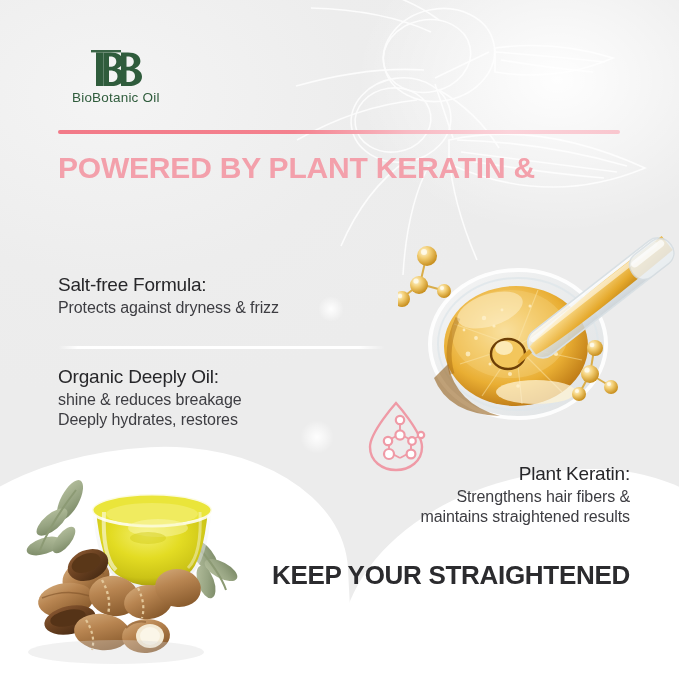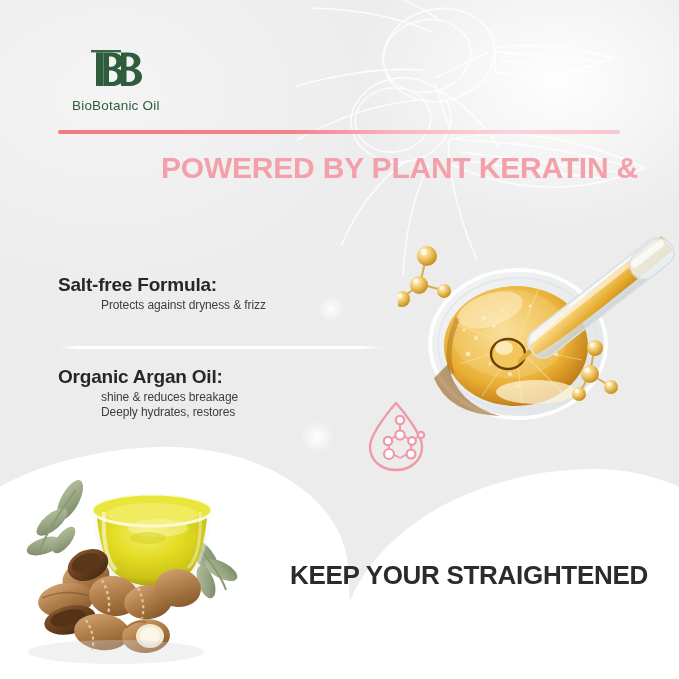--- a/index.html
+++ b/index.html
@@ -60,21 +60,21 @@
   .logo-wrap {
     position:absolute; left:72px; top:46px;
     text-align:center;
   }
   .logo-mark { display:block; margin:0 auto; }
   .logo-word {
     font-family:"Liberation Sans", sans-serif;
     font-size:13.5px;
     letter-spacing:.2px;
     color:#2f5c3c;
-    margin-top:8px;
+    margin-top:0;
     white-space:nowrap;
   }
 
   
   .pink-rule {
     position:absolute;
     left:58px; top:130px;
     width:562px; height:4px;
     border-radius:2px;
     background:linear-gradient(90deg,#f27a88 0%, #f4818e 42%, #f8b9c2 62%, #fbd3da 80%, #f9c6ce 100%);
@@ -84,39 +84,37 @@
   .headline {
     position:absolute;
     left:58px; top:150px;
     width:580px;
     font-size:30px;
     line-height:1.17;
     font-weight:bold;
     letter-spacing:-0.2px;
     color:#f3a0ab;
     text-transform:uppercase;
-    text-align:right;
   }
 
   
   .feature { position:absolute; }
   .feature .f-title {
     font-size:19px;
-    font-weight:bold;
+    font-weight:normal;
     color:#27272a;
     letter-spacing:-.2px;
     margin-bottom:2px;
   }
   .feature .f-body {
-    font-size:12px;
+    font-size:16px;
     line-height:1.28;
     color:#3d3d42;
     font-weight:300;
     letter-spacing:-.1px;
-    margin-left:43px;
   }
 
   #feature-1 { left:58px; top:274px; width:330px; }
   #feature-2 { left:58px; top:366px; width:330px; }
   #feature-3 { left:300px; top:463px; width:330px; text-align:right; }
 
   .divider-soft {
     position:absolute;
     left:58px; top:346px;
     width:327px; height:3px;
@@ -127,29 +125,28 @@
   
   .droplet-icon {
     position:absolute;
     left:360px; top:398px;
     width:72px; height:76px;
   }
 
   
   .tagline {
     position:absolute;
-    left:248px; top:560px;
+    left:272px; top:560px;
     width:400px;
     font-size:26px;
     font-weight:bold;
     line-height:1.2;
     letter-spacing:-.3px;
     color:#2b2b2e;
     text-transform:uppercase;
-    text-align:right;
   }
 
   
   .product-photo {
     position:absolute;
     left:398px; top:214px;
     width:290px; height:232px;
   }
 
   
@@ -223,21 +220,21 @@
   </div>
 
   <div class="feature" id="feature-1">
     <div class="f-title">Salt-free Formula:</div>
     <div class="f-body">Protects against dryness &amp; frizz</div>
   </div>
 
   <div class="divider-soft"></div>
 
   <div class="feature" id="feature-2">
-    <div class="f-title">Organic Argan Oil:</div>
+    <div class="f-title">Organic Deeply Oil:</div>
     <div class="f-body">shine &amp; reduces breakage</div>
     <div class="f-body">Deeply hydrates, restores</div>
   </div>
 
   <svg class="droplet-icon" viewBox="0 0 72 76">
     <path d="M36 5 C36 5 62 34 62 49 C62 63 50 72 36 72 C22 72 10 63 10 49 C10 34 36 5 36 5 Z" fill="none" stroke="#ef9aa6" stroke-width="2.4"></path>
     <g stroke="#ef9aa6" stroke-width="1.9" fill="none">
       <line x1="40" y1="24" x2="40" y2="36"></line>
       <line x1="40" y1="36" x2="29" y2="42"></line>
       <line x1="40" y1="36" x2="51" y2="42"></line>
@@ -251,20 +248,25 @@
       <circle cx="40" cy="22" r="4.2"></circle>
       <circle cx="40" cy="37" r="4.6"></circle>
       <circle cx="28" cy="43" r="4.2"></circle>
       <circle cx="52" cy="43" r="3.8"></circle>
       <circle cx="29" cy="56" r="5"></circle>
       <circle cx="51" cy="56" r="4.4"></circle>
       <circle cx="61" cy="37" r="3.2"></circle>
     </g>
   </svg>
 
+  <div class="feature" id="feature-3">
+    <div class="f-title">Plant Keratin:</div>
+    <div class="f-body">Strengthens hair fibers &amp;</div>
+    <div class="f-body">maintains straightened results</div>
+  </div>
 
   <div class="tagline">
     <div>KEEP YOUR STRAIGHTENED</div>
   </div>
 
   <svg class="product-photo" viewBox="0 0 290 232">
     <defs>
       <radialGradient id="oilBody" cx="42%" cy="38%" r="72%">
         <stop offset="0%" stop-color="#fdeec2"></stop>
         <stop offset="28%" stop-color="#f6d179"></stop>

